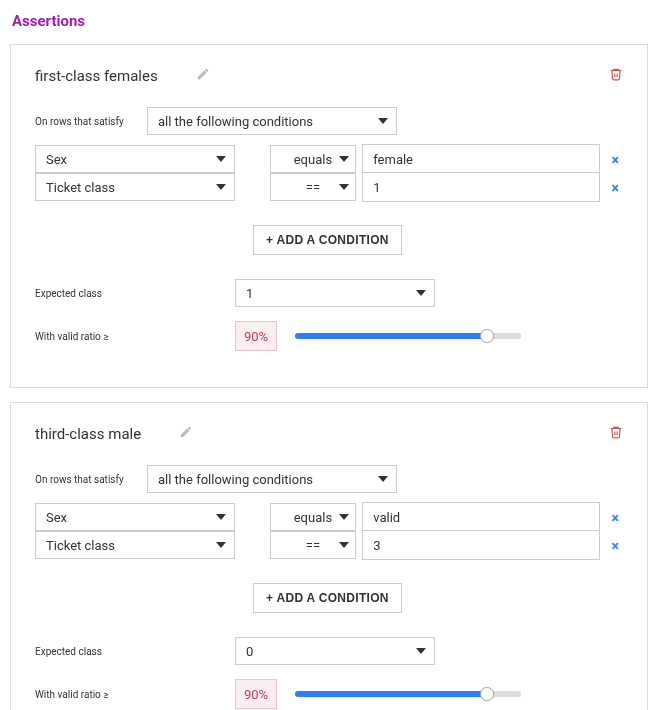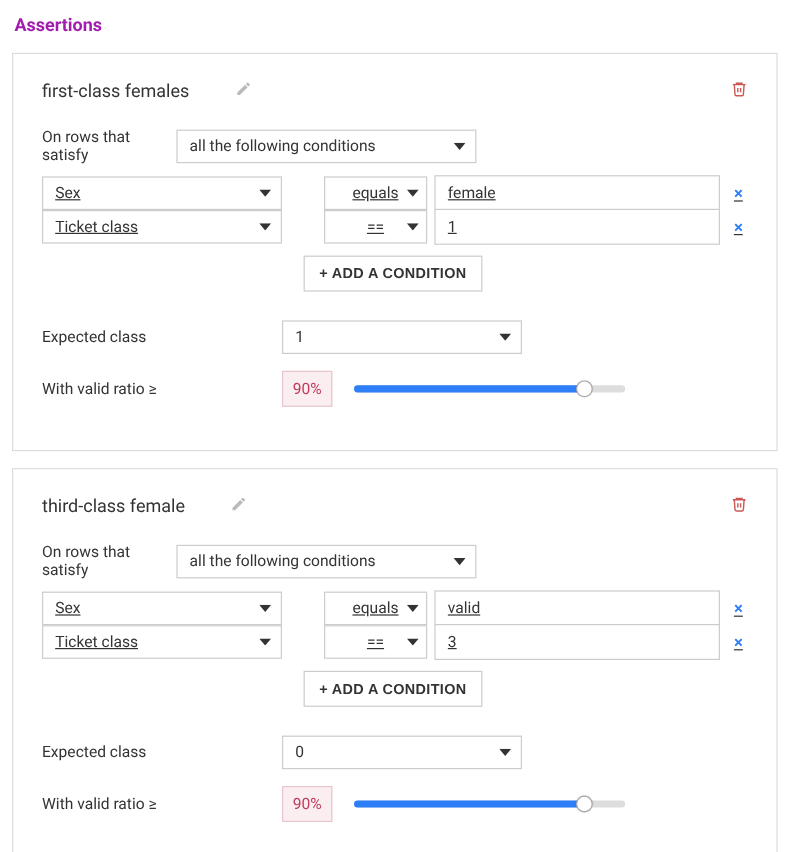--- a/index.html
+++ b/index.html
@@ -45,21 +45,21 @@
     color: #c55;
     cursor: pointer;
   }
   .row {
     display: flex;
     align-items: center;
     margin-bottom: 10px;
   }
   .label {
     width: 112px;
-    font-size: 13px;
+    font-size: 10px;
     color: #333;
     flex: none;
   }
   .select {
     position: relative;
     border: 1px solid #ccc;
     background: #fff;
     height: 28px;
     display: flex;
     align-items: center;
@@ -71,21 +71,20 @@
     position: absolute;
     right: 8px;
     top: 50%;
     transform: translateY(-50%);
     pointer-events: none;
   }
   .caret svg { display: block; }
   .cond-table {
     margin-top: 6px;
     margin-bottom: 8px;
-    text-decoration: underline;
   }
   .cond-row {
     display: flex;
     align-items: center;
     gap: 6px;
     margin-bottom: -1px; 
   }
   .cond-row .select, .cond-row .text-input {
     margin-top: -1px;
   }
@@ -106,21 +105,21 @@
     color: #2d7ef7;
     font-weight: 700;
     cursor: pointer;
     width: 16px;
     text-align: center;
     font-size: 14px;
     margin-left: 2px;
   }
   .center-row {
     display:flex;
-    margin-top: 10px;
+    margin-top: 24px;
     margin-bottom: 24px;
   }
   .add-btn {
     margin-left: 218px;
     border: 1px solid #ccc;
     background: #fff;
     height: 30px;
     padding: 0 12px;
     font-size: 12px;
     letter-spacing: .3px;
@@ -280,21 +279,21 @@
     <div class="slider">
       <div class="track"></div>
       <div class="fill"></div>
       <div class="thumb"></div>
     </div>
   </div>
 </div>
 
 <div class="card">
   <div class="card-header">
-    <span class="card-title">third-class female</span>
+    <span class="card-title">third-class male</span>
     <span class="edit-icon">
       <svg width="14" height="14" viewBox="0 0 24 24" fill="currentColor">
           <path d="M3 17.25V21h3.75L17.81 9.94l-3.75-3.75L3 17.25zM20.71 7.04a1 1 0 0 0 0-1.41l-2.34-2.34a1 1 0 0 0-1.41 0l-1.83 1.83 3.75 3.75 1.83-1.83z"></path>
         </svg>
     </span>
     <span class="trash-icon">
       <svg width="14" height="14" viewBox="0 0 24 24" fill="none" stroke="currentColor" stroke-width="2">
           <path d="M3 6h18"></path>
           <path d="M8 6V4h8v2"></path>
           <path d="M19 6l-1 14a2 2 0 0 1-2 2H8a2 2 0 0 1-2-2L5 6"></path>

